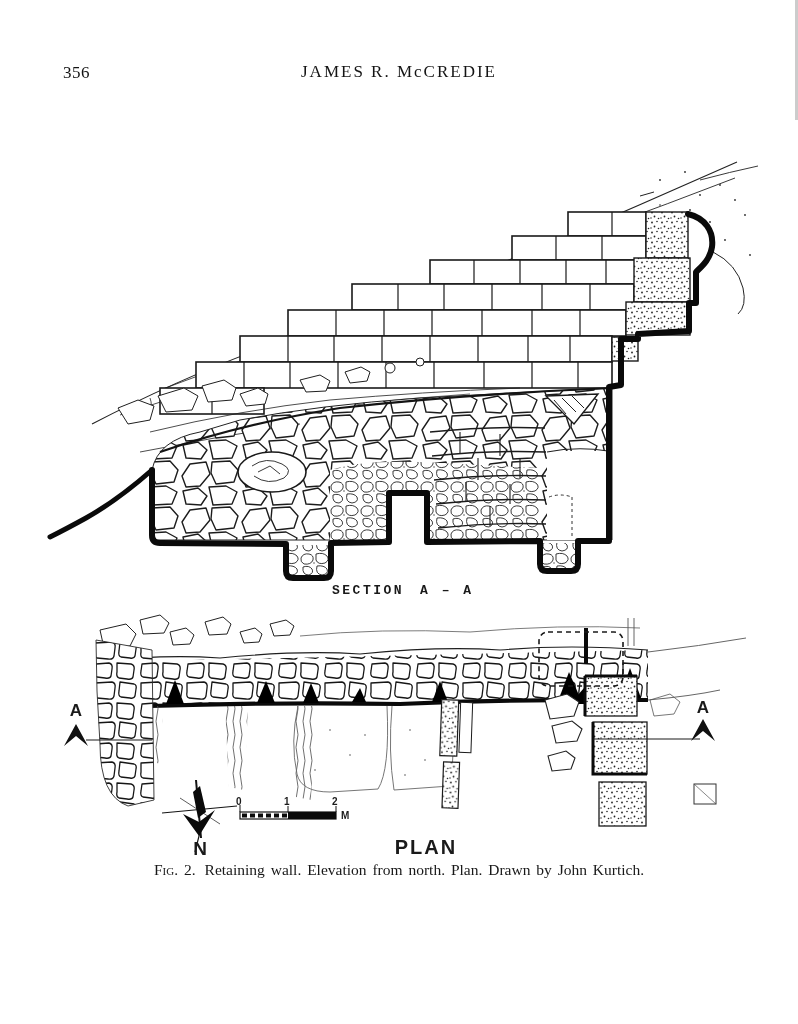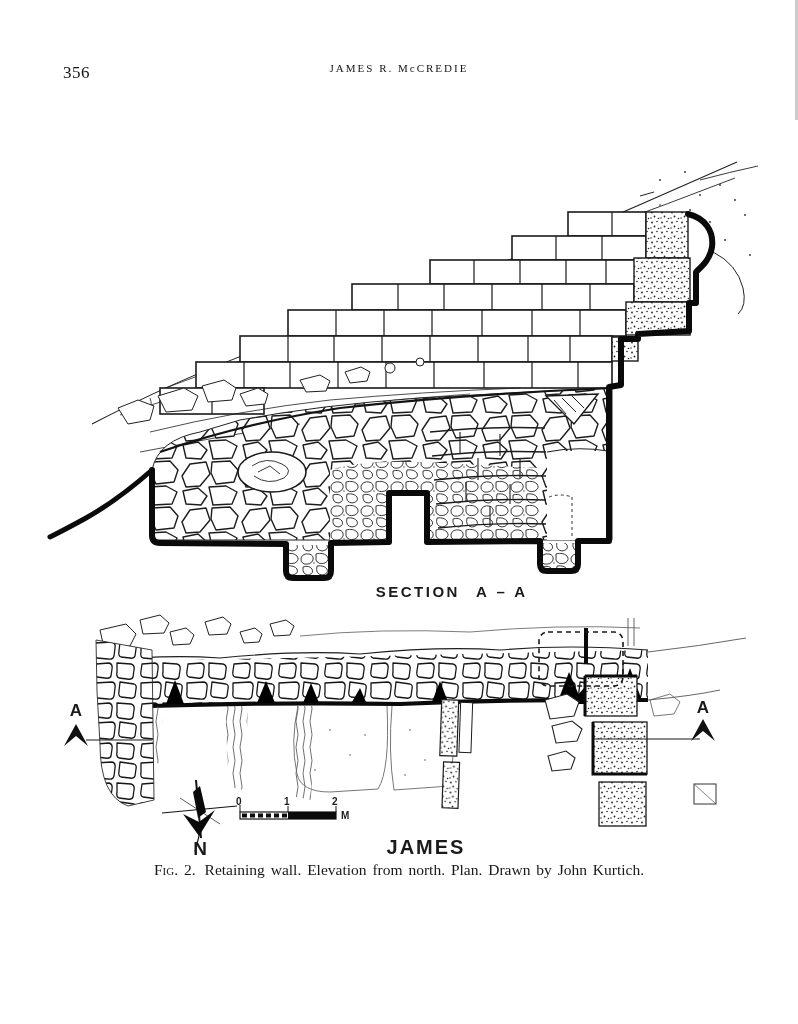--- a/index.html
+++ b/index.html
@@ -1,21 +1,21 @@
 <!DOCTYPE html>
 <html><head>
 <meta charset="utf-8">
 <style>
   html,body{margin:0;padding:0;background:#e8e8e8;}
   .page{position:relative;width:798px;height:1024px;background:#ffffff;margin:0 auto;
         font-family:"Liberation Serif",serif;color:#141414;overflow:hidden;}
   .pageno{position:absolute;left:63px;top:63px;font-size:17px;letter-spacing:.5px;}
-  .runhead{position:absolute;left:0;right:0;top:62px;text-align:center;font-size:11px;letter-spacing:2px;}
+  .runhead{position:absolute;left:0;right:0;top:62px;text-align:center;font-size:17px;letter-spacing:2px;}
   .lbl{position:absolute;font-family:"Liberation Sans",sans-serif;color:#1a1a1a;}
-  .section-lbl{left:332px;top:583px;width:240px;text-align:center;font-size:15px;letter-spacing:2.5px;font-weight:600;}
+  .section-lbl{left:332px;top:583px;width:240px;text-align:left;font-size:13px;letter-spacing:2.5px;font-weight:600;font-family:Liberation Mono, monospace;}
   .section-lbl .gap{margin-left:16px;letter-spacing:3px;}
   .plan-lbl{left:378px;top:836px;width:96px;text-align:center;font-size:20px;letter-spacing:2px;font-weight:600;}
   .marker-a{font-size:17px;font-weight:700;width:26px;text-align:center;}
   .marker-left{left:63px;top:701px;}
   .marker-right{left:690px;top:698px;}
   .north-lbl{left:184px;top:838px;width:32px;text-align:center;font-size:19px;font-weight:700;}
   .scale-num{position:absolute;font-family:"Liberation Sans",sans-serif;font-size:10px;font-weight:700;color:#1a1a1a;}
   .caption{position:absolute;left:0;right:0;top:861px;text-align:center;font-size:15.5px;word-spacing:2px;color:#181818;}
   .caption .figlabel{font-variant:small-caps;margin-right:9px;}
   svg.fig{position:absolute;left:0;top:0;}
@@ -277,21 +277,21 @@
       </g>
     </g>
   </svg>
 
   <div class="lbl section-lbl">
     <span>SECTION</span><span class="gap">A – A</span>
   </div>
   <div class="lbl marker-a marker-left">A</div>
   <div class="lbl marker-a marker-right">A</div>
   <div class="lbl north-lbl">N</div>
-  <div class="lbl plan-lbl">JAMES</div>
+  <div class="lbl plan-lbl">PLAN</div>
 
   <span class="scale-num" style="left:236px;top:796px;">0</span>
   <span class="scale-num" style="left:284px;top:796px;">1</span>
   <span class="scale-num" style="left:332px;top:796px;">2</span>
   <span class="scale-num" style="left:341px;top:810px;">M</span>
 
   <div class="caption">
     <span class="figlabel">Fig. 2.</span><span>Retaining wall. Elevation from north. Plan. Drawn by John Kurtich.</span>
   </div>
 

